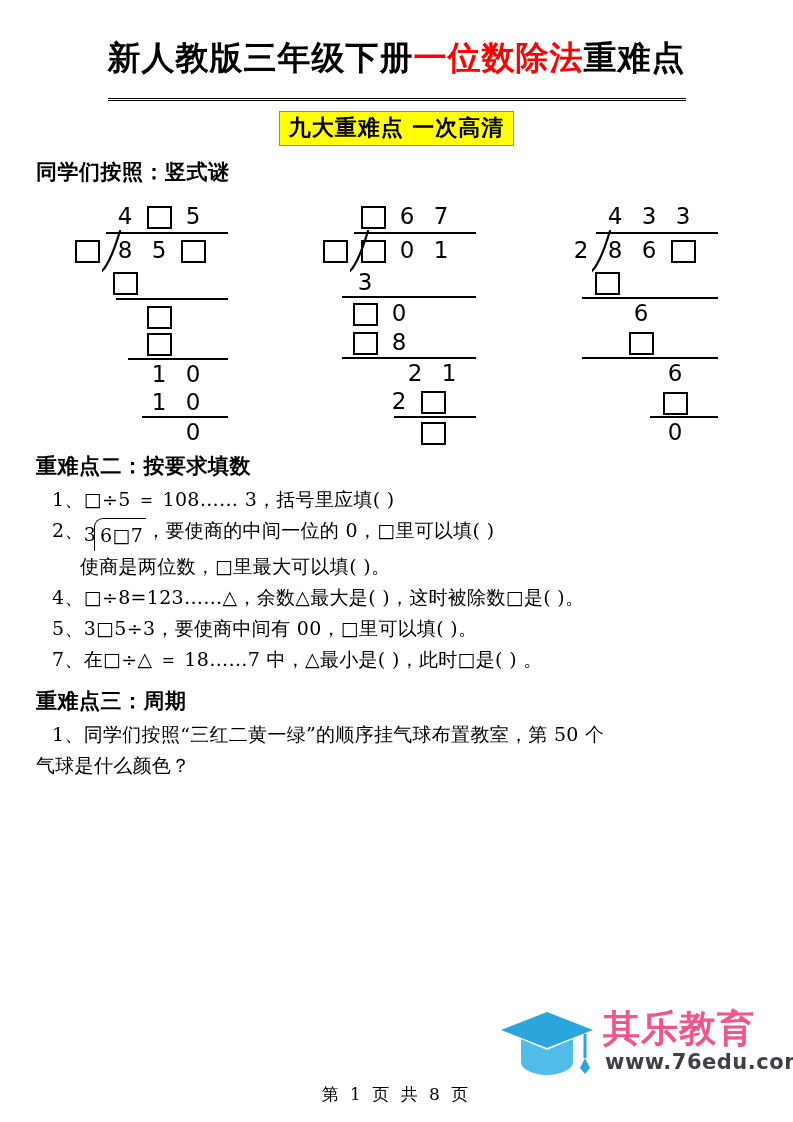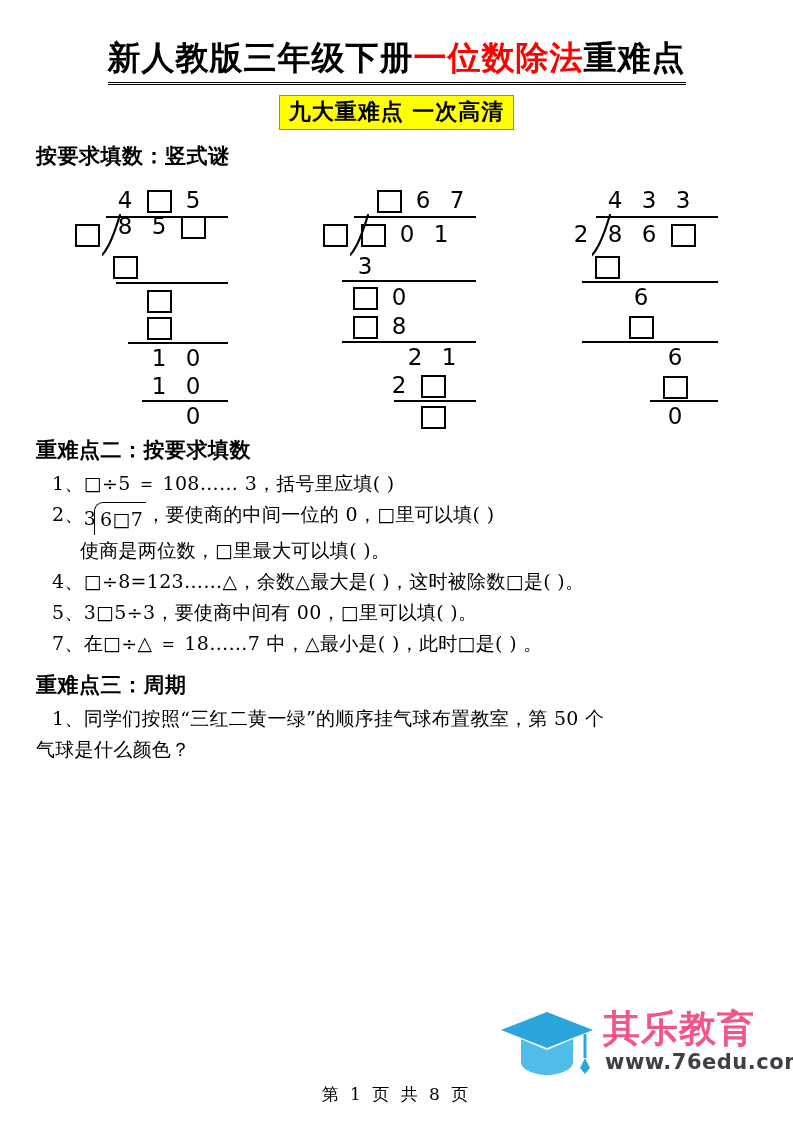--- a/index.html
+++ b/index.html
@@ -30,21 +30,21 @@
   }
   .title {
     display: inline-block;
     font-family: "DejaVu Serif", "Liberation Serif", serif;
     font-weight: bold;
     font-size: 33px;
     letter-spacing: 1px;
     line-height: 1.22;
     white-space: nowrap;
     border-bottom: 3px double #000000;
-    padding-bottom: 4px;
+    padding-bottom: 20px;
   }
   .title .red {
     color: #ff0000;
   }
   .subtitle-wrap {
     text-align: center;
     margin-top: 10px;
   }
   .subtitle {
     display: inline-block;
@@ -196,42 +196,42 @@
 
 <div class="page">
 
   <div class="title-wrap">
     <div class="title"><span>新人教版三年级下册</span><span class="red">一位数除法</span><span>重难点</span></div>
   </div>
   <div class="subtitle-wrap">
     <div class="subtitle">九大重难点 一次高清</div>
   </div>
 
-  <div class="sec-head">按要求填数：竖式谜</div>
+  <div class="sec-head">同学们按照：竖式谜</div>
 
   <div class="divrow">
 
     <div class="divprob" style="left:70px;">
 
       <div class="cellrow" style="left:38px; top:10px;">
         <span class="cell">4</span><span class="cell"><span class="bx"></span></span><span class="cell">5</span>
       </div>
 
       <div class="hline" style="left:36px; top:40px; width:122px;"></div>
 
       <div class="cellrow" style="left:0px; top:44px;">
         <span class="cell"><span class="bx"></span></span>
       </div>
       <div class="hook" style="left:32px; top:38px;">
         <svg width="22" height="46" viewBox="0 0 22 46">
             <path d="M18 1 C14 14, 10 26, 5 34 C3 38, 1 40, 0 41" stroke="#000" stroke-width="2.2" fill="none" stroke-linecap="round"></path>
           </svg>
       </div>
 
-      <div class="cellrow" style="left:38px; top:36px;">
+      <div class="cellrow" style="left:38px; top:44px;">
         <span class="cell">8</span><span class="cell">5</span><span class="cell"><span class="bx"></span></span>
       </div>
 
       <div class="cellrow" style="left:38px; top:76px;">
         <span class="cell"><span class="bx"></span></span>
       </div>
       <div class="hline" style="left:46px; top:106px; width:112px;"></div>
 
       <div class="cellrow" style="left:72px; top:110px;">
         <span class="cell"><span class="bx"></span></span>
@@ -250,21 +250,21 @@
         <span class="cell">1</span><span class="cell">0</span>
       </div>
       <div class="hline" style="left:72px; top:224px; width:86px;"></div>
 
       <div class="cellrow" style="left:106px; top:226px;">
         <span class="cell">0</span>
       </div>
     </div>
 
     <div class="divprob" style="left:318px;">
-      <div class="cellrow" style="left:54px; top:10px;">
+      <div class="cellrow" style="left:38px; top:10px;">
         <span class="cell"><span class="bx"></span></span><span class="cell">6</span><span class="cell">7</span>
       </div>
       <div class="hline" style="left:36px; top:40px; width:122px;"></div>
       <div class="cellrow" style="left:0px; top:44px;">
         <span class="cell"><span class="bx"></span></span>
       </div>
       <div class="hook" style="left:32px; top:38px;">
         <svg width="22" height="46" viewBox="0 0 22 46">
             <path d="M18 1 C14 14, 10 26, 5 34 C3 38, 1 40, 0 41" stroke="#000" stroke-width="2.2" fill="none" stroke-linecap="round"></path>
           </svg>

